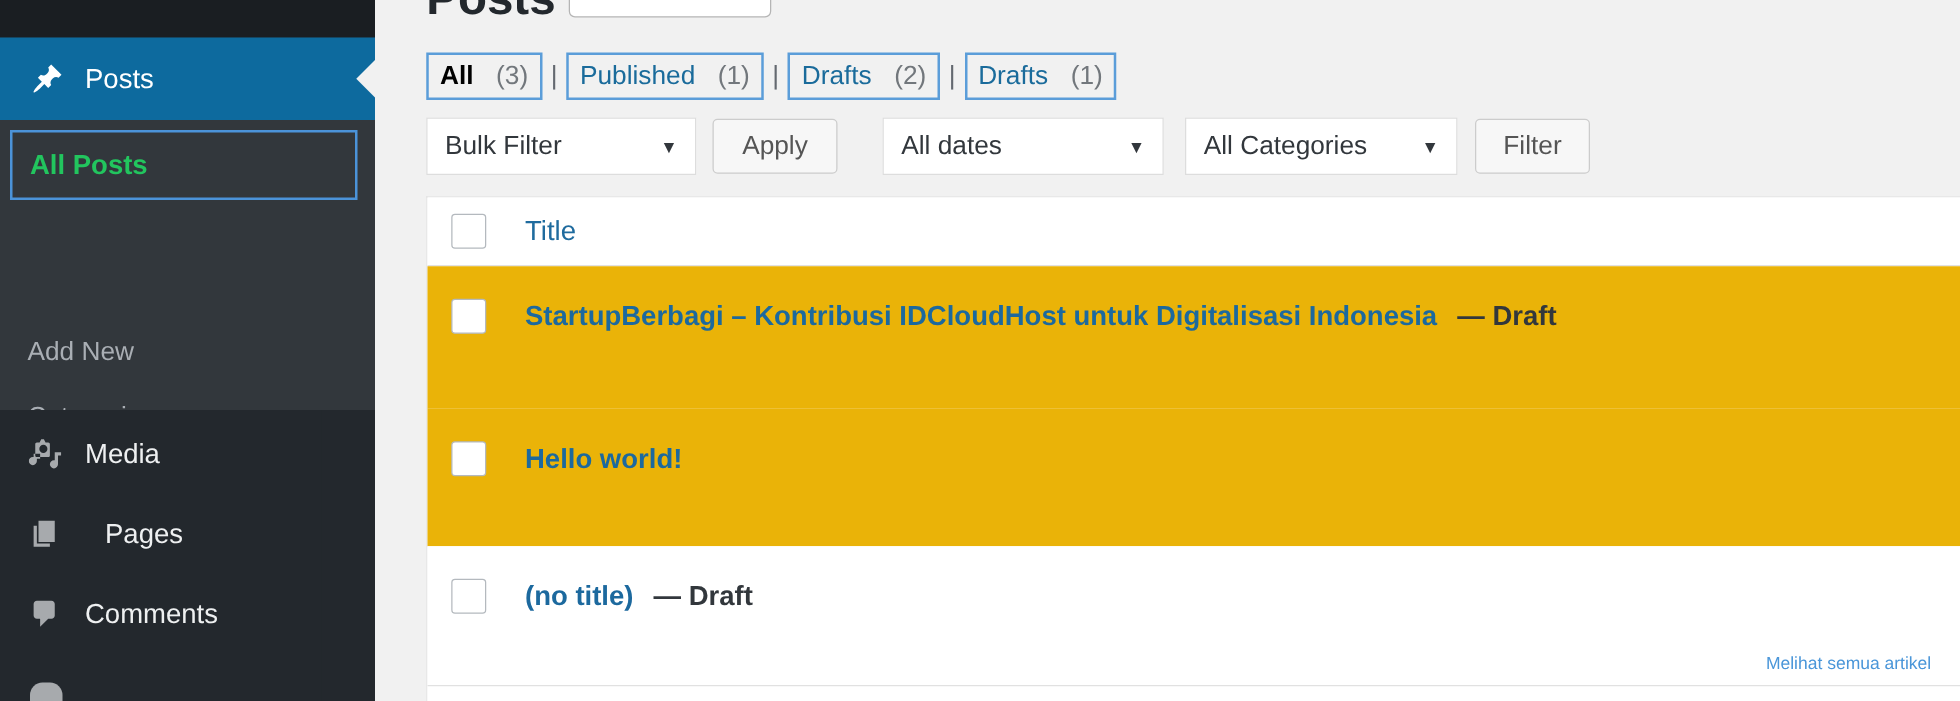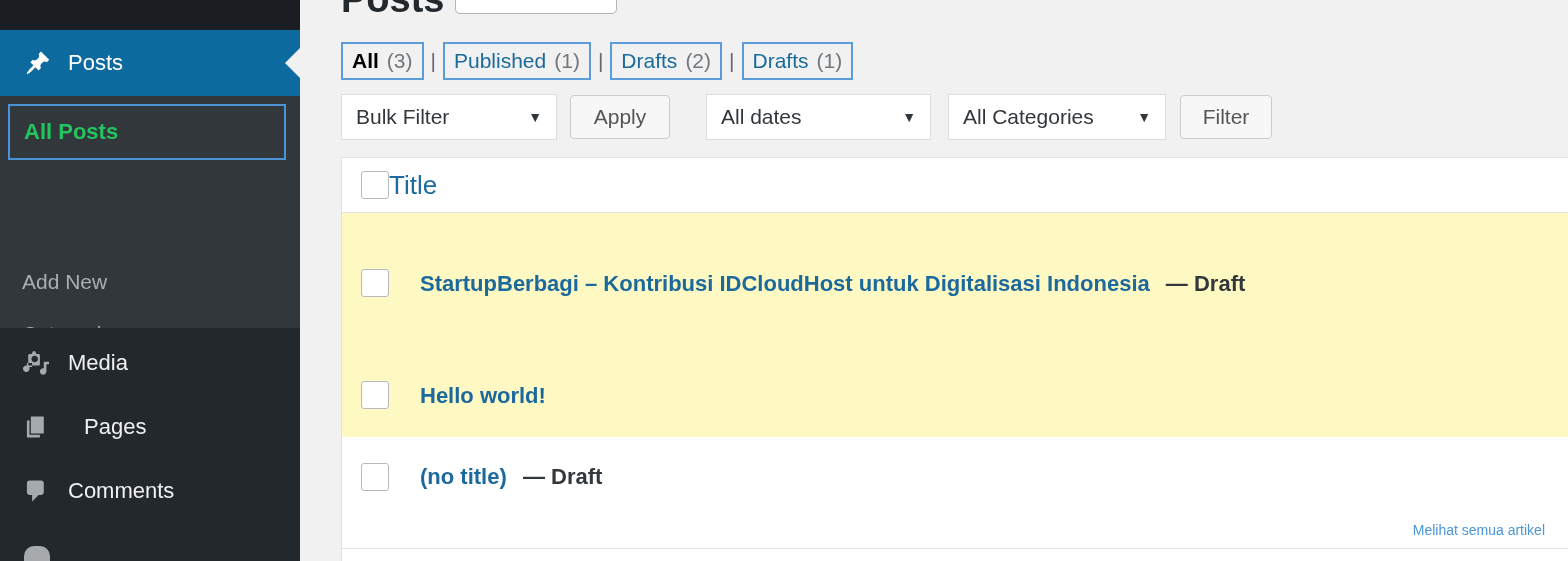--- a/index.html
+++ b/index.html
@@ -31,21 +31,21 @@
   .lower-item.m1 { top:8px; } .lower-item.m2 { top:72px;gap:16px; } .lower-item.m3 { top:136px; }
   .partial-icon { position:absolute; left:24px; top:218px; width:26px; height:22px; background:#a7aaad; border-radius:10px 10px 0 0; }
 
   
   .page-title { position:absolute; left:341px; top:-22px; font-size:38px; font-weight:bold; color:#23282d; }
   .addnew-button { position:absolute; left:455px; top:-28px; width:162px; height:42px; background:#fff;
     border:1px solid #b5b5b5; border-radius:5px; cursor:pointer; }
 
   
   .views-row { position:absolute; left:341px; top:42px; display:flex; align-items:center; font-size:21px; }
-  .view-box { border:2px solid #5b9dd9; padding:5px 9px; display:flex; align-items:flex-end; gap:8px; cursor:pointer; }
+  .view-box { border:2px solid #5b9dd9; padding:5px 9px; display:flex; align-items:flex-end; gap:18px; cursor:pointer; }
   .view-label-active { color:#000; font-weight:bold; }
   .view-label { color:#1a6b9b; }
   .view-count { color:#72777c; }
   .view-sep { color:#646970; margin:0 7px; }
 
   
   .toolbar-row { position:absolute; left:341px; top:94px; display:flex; align-items:center; }
   .wp-select { height:46px; background:#fff; border:1px solid #ddd; display:flex; align-items:center;
     justify-content:space-between; padding:0 14px; font-size:21px; color:#32373c; cursor:pointer; }
   .sel-bulk { width:216px; }
@@ -56,27 +56,27 @@
     font-size:21px; display:flex; align-items:center; justify-content:center; cursor:pointer; }
   .btn-apply { width:100px; margin-left:13px; }
   .btn-filter { width:92px; margin-left:14px; }
 
   
   .posts-table { position:absolute; left:341px; top:157px; width:1227px; background:#fff;
     border-left:1px solid #e1e1e1; border-top:1px solid #e1e1e1; }
   .thead-row { height:55px; background:#fff; border-bottom:1px solid #e1e1e1; display:flex; align-items:center; }
   .checkbox { width:28px; height:28px; background:#fff; border:1px solid #b4b9be; border-radius:3px; cursor:pointer; flex:none; }
   .thead-row .checkbox { margin-left:19px; }
-  .col-title { color:#1f6b9e; font-size:26px; cursor:pointer; }
+  .col-title { margin-left:31px; color:#1f6b9e; font-size:22px; cursor:pointer; }
   .post-row { display:flex; align-items:flex-start; }
   .post-row .checkbox { margin-left:19px; margin-top:26px; }
   .row-text { margin-left:31px; margin-top:27px; font-size:22px; font-weight:bold; }
   .row-title { color:#1c699e; cursor:pointer; }
   .row-status { color:#32373c; margin-left:10px; }
-  .row-odd { background:#fef9c3; height:114px;align-items:center; }
+  .row-odd { background:#eab308; height:114px; }
   .row-even { background:#fff; height:111px; }
   .row-odd.last { height:110px; }
   .tfoot-row { height:14px; background:#fff; border-top:1px solid #e1e1e1; }
 
   .footer-link { position:absolute; right:23px; top:522px; color:#4a96d9; font-size:14px; cursor:pointer; }
 </style>
 </head>
 <body>
 
 <div class="page">

